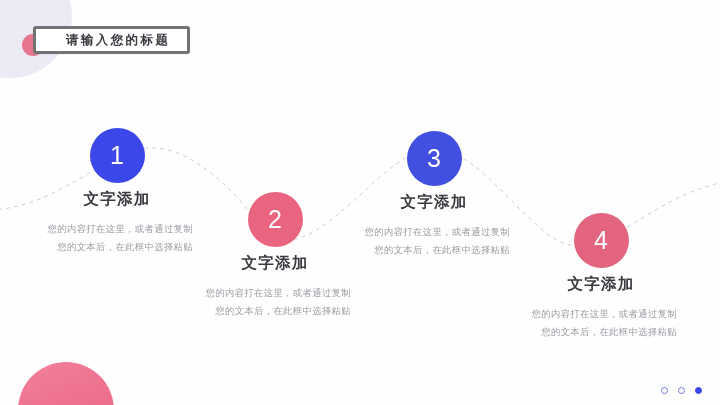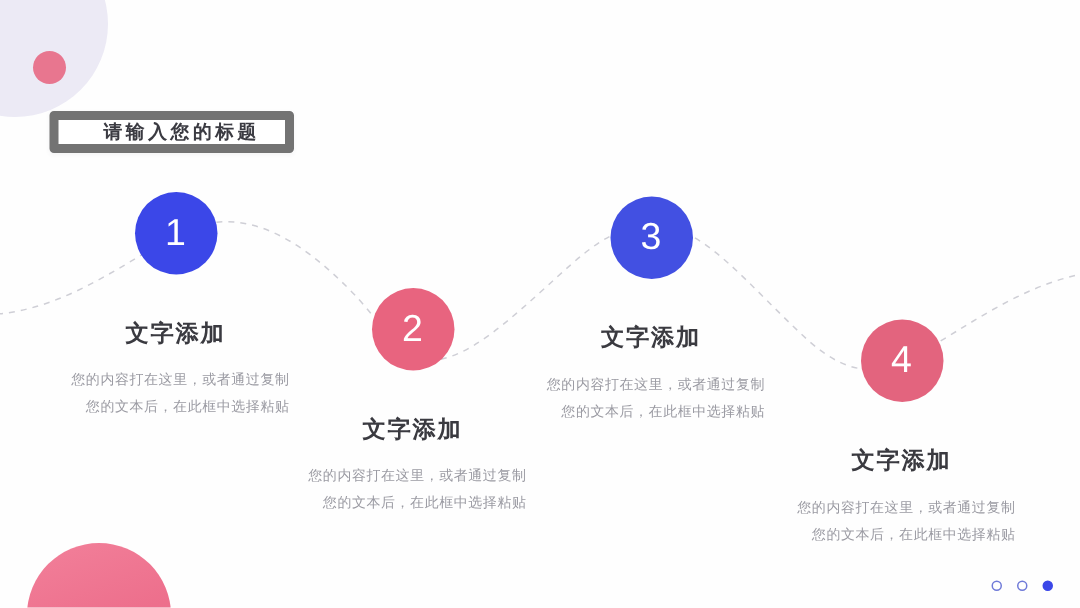--- a/index.html
+++ b/index.html
@@ -76,29 +76,28 @@
     border-radius: 50%;
     background: #e8768f;
     z-index: 6;
   }
   .title-box {
     position: relative;
     margin-left: 11px;
     min-width: 140px;
     height: 28px;
     background: #ffffff;
-    border: 6px solid #737373;
+    border: 3px solid #737373;
     border-radius: 3px;
     box-shadow: 0 1px 3px rgba(80,70,90,0.055);
     display: flex;
     align-items: center;
     padding: 0 17px 0 30px;
     box-sizing: border-box;
     z-index: 7;
-    margin-top: 48px;
   }
   .title-text {
     font-size: 12.5px;
     font-weight: bold;
     color: #3b3b42;
     letter-spacing: 2.4px;
     white-space: nowrap;
     line-height: 1;
   }
 
@@ -130,21 +129,21 @@
   .step-badge.blue.b3 {
     background: #4250e2;
   }
   .step-badge.pink {
     background: #e8647f;
   }
   .step-badge.pink.p4 {
     background: #e3647e;
   }
   .step-heading {
-    margin-top: 32px;
+    margin-top: 8px;
     font-size: 15.5px;
     font-weight: bold;
     color: #3a3a40;
     letter-spacing: 1.2px;
     line-height: 1;
   }
   .step-body {
     margin-top: 13px;
     font-size: 9.3px;
     color: #9a9aa2;

